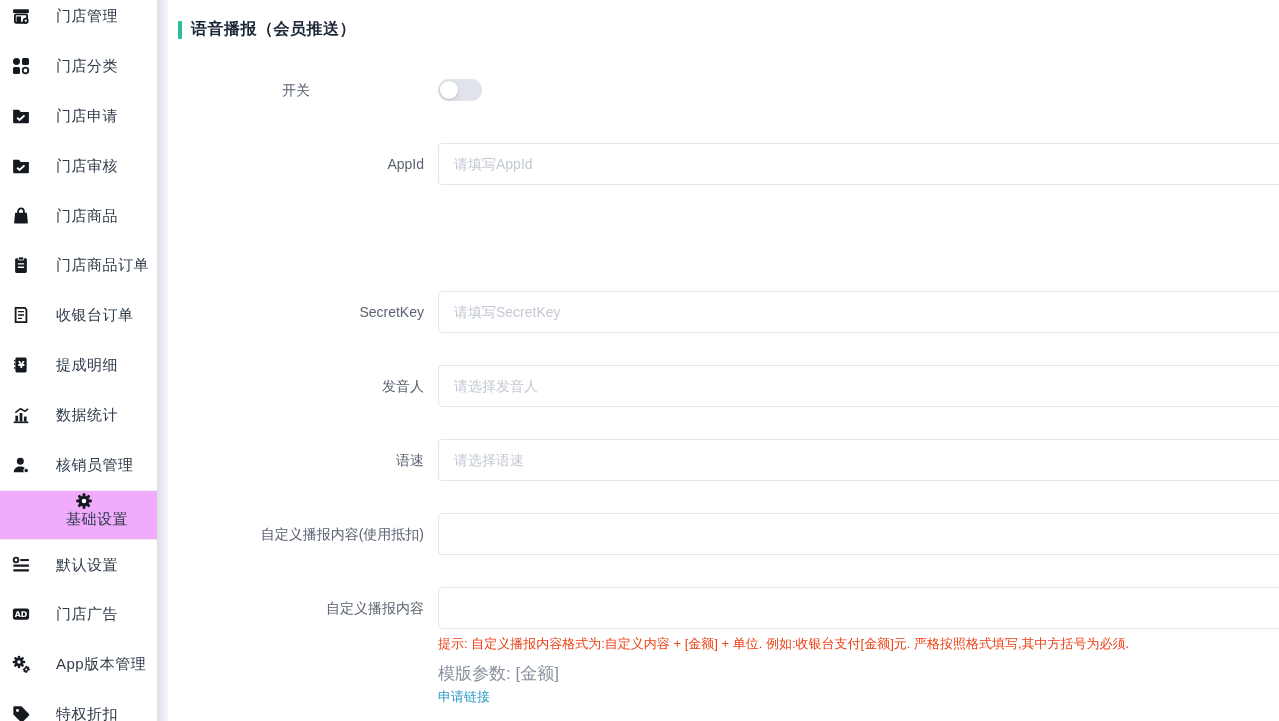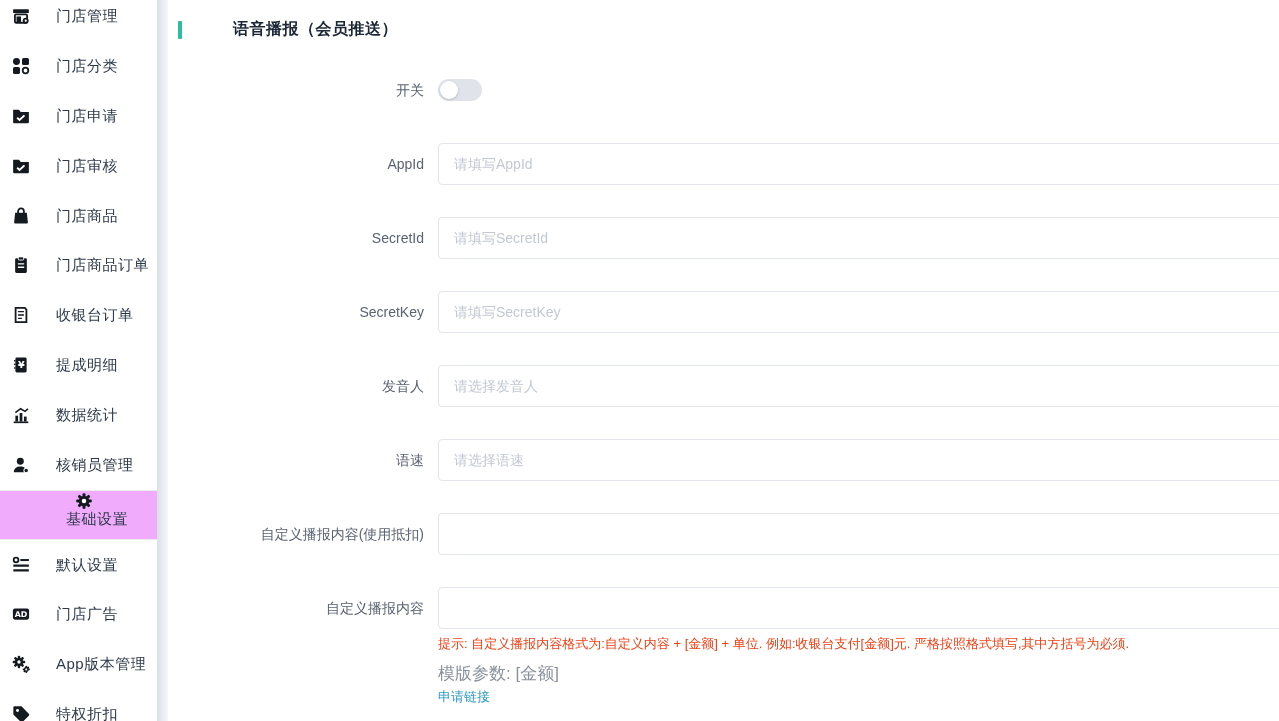--- a/index.html
+++ b/index.html
@@ -15,26 +15,26 @@
     padding-left:11px; cursor:pointer; background:#fff; }
   .s-item.active { background:#f0abfc; border-top:1px solid #ededed; border-bottom:1px solid #ededed;flex-direction:column; }
   .s-icon { width:19px; height:19px; display:inline-flex; align-items:center; justify-content:center; flex:0 0 19px; }
   .s-icon svg { width:18px; height:18px; display:block; }
   .s-label { margin-left:26px; font-size:15px; color:#2e3a4a; letter-spacing:.5px; white-space:nowrap; }
   .ink { fill:#151a21; }
   .ink-s { fill:none; stroke:#151a21; stroke-width:1.6; }
 
   
   .main { position:absolute; left:168px; top:0; right:0; bottom:0; background:#fff; }
-  .section-title { position:absolute; left:10px; top:19px; display:flex; align-items:center;gap:42px; }
+  .section-title { position:absolute; left:10px; top:19px; display:flex; align-items:center; }
   .title-bar { width:4px; height:18px; border-radius:1px; margin-right:9px; }
   .title-text { font-size:16px; font-weight:bold; color:#1b2736; letter-spacing:.5px; }
 
   .flabel { position:absolute; left:0; width:256px; text-align:right; font-size:14px; color:#5a6372; line-height:42px; }
-  .switch-label { top:69px; }
+  .switch-label { top:69px;text-align:center; }
   .switch { position:absolute; left:270px; top:79px; width:44px; height:22px; border-radius:11px;
     background:#e0e4ea; cursor:pointer; }
   .switch-knob { position:absolute; left:2px; top:2px; width:18px; height:18px; border-radius:50%;
     background:#fff; box-shadow:0 1px 3px rgba(0,0,0,.18); }
 
   .frow { position:absolute; left:0; right:0; height:56px; }
   .finput { position:absolute; left:270px; top:0; width:860px; height:42px; border:1px solid #e3e6ec;
     border-radius:4px; padding:0 15px; font-size:14px; color:#333; outline:none; background:#fff;
     font-family:"Liberation Sans","DejaVu Sans",sans-serif; }
   .finput::placeholder { color:#c3c8d2; opacity:1; }
@@ -244,24 +244,20 @@
     <div class="flabel switch-label">开关</div>
     <div class="switch">
       <div class="switch-knob"></div>
     </div>
 
     <div class="frow" style="top:143px">
       <span class="flabel">AppId</span>
       <input class="finput" type="text" placeholder="请填写AppId" style="">
     </div>
 
-    <div class="frow" style="top:217px">
-      <span class="flabel">SecretId</span>
-      <input class="finput" type="text" placeholder="请填写SecretId" style="">
-    </div>
 
     <div class="frow" style="top:291px">
       <span class="flabel">SecretKey</span>
       <input class="finput" type="text" placeholder="请填写SecretKey" style="">
     </div>
 
     <div class="frow" style="top:365px">
       <span class="flabel">发音人</span>
       <input class="finput" type="text" placeholder="请选择发音人" style="">
     </div>

